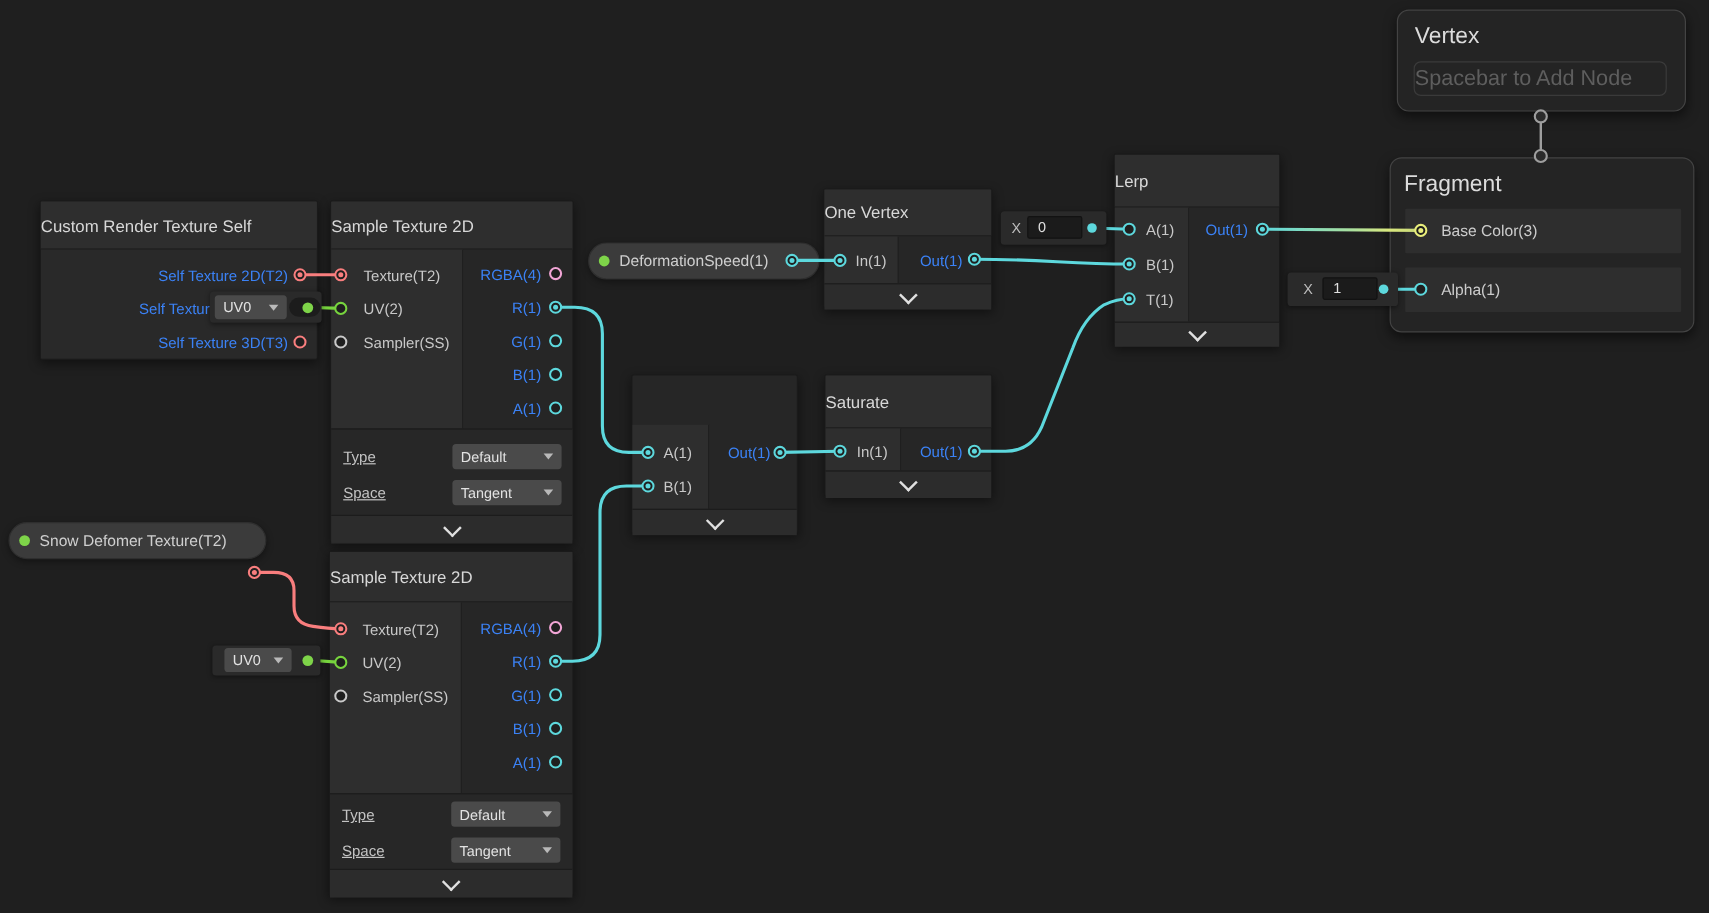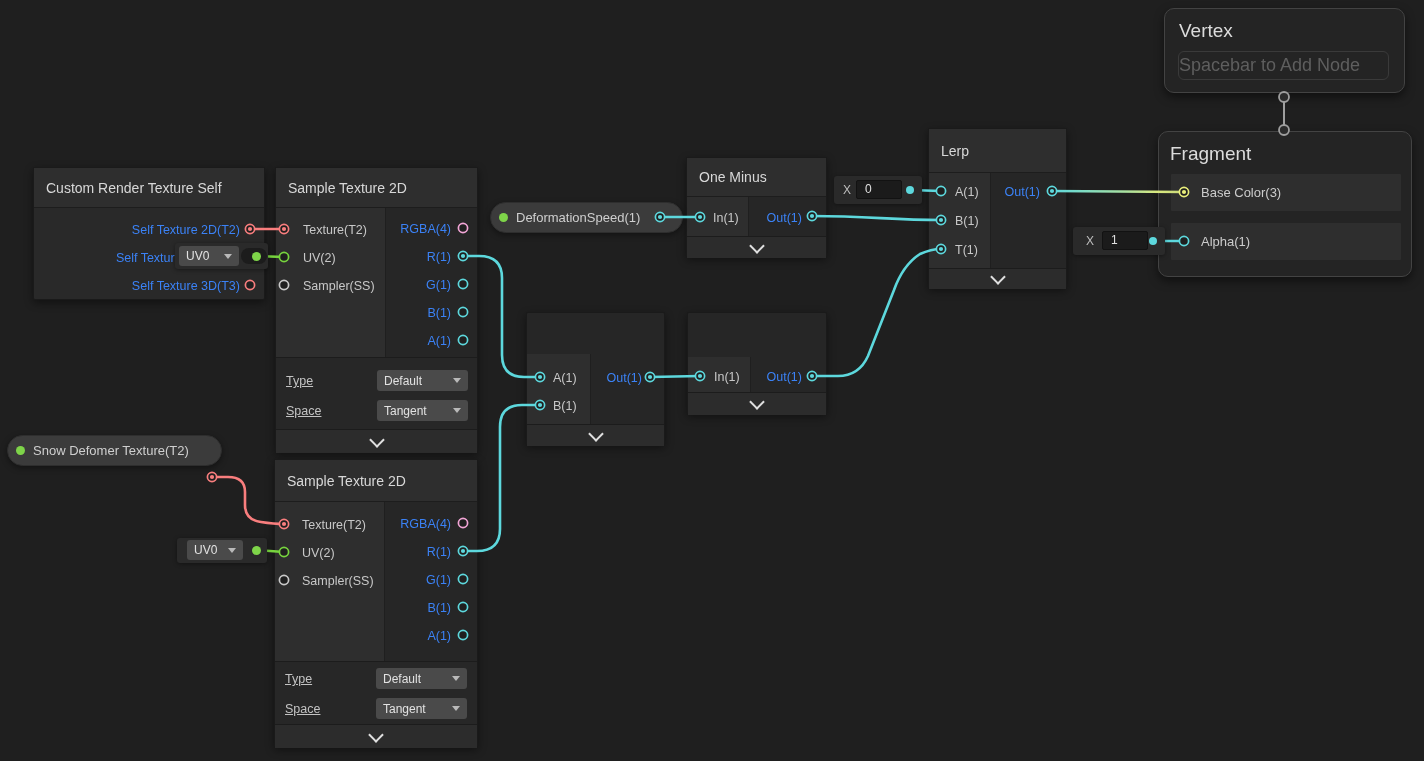--- a/index.html
+++ b/index.html
@@ -2,21 +2,21 @@
 <html><head>
 <meta charset="utf-8">
 <style>
   html,body{margin:0;padding:0;background:#1f1f1f;}
   #canvas{position:relative;width:1424px;height:761px;background:#1f1f1f;overflow:hidden;
           font-family:"Liberation Sans","DejaVu Sans",sans-serif;}
   
   .node{position:absolute;background:#262626;border:1px solid #1a1a1a;border-radius:2px;
         box-shadow:0 3px 9px rgba(0,0,0,.45);box-sizing:border-box;z-index:10;}
   .hdr{position:absolute;left:0;top:0;right:0;background:#2e2e2e;border-bottom:1px solid #1d1d1d;
-       display:flex;align-items:center;padding-left:12px;font-size:14px;color:#d8d8d8;box-sizing:border-box;}
+       display:flex;align-items:center;font-size:14px;color:#d8d8d8;box-sizing:border-box;}
   .incol{position:absolute;left:0;background:#2e2e2e;border-right:1px solid #1f1f1f;box-sizing:border-box;}
   .plab{position:absolute;height:18px;line-height:18px;font-size:12.5px;color:#c8c8c8;white-space:nowrap;}
   .rlab{position:absolute;height:18px;line-height:18px;font-size:12.5px;color:#3b82f6;white-space:nowrap;text-align:right;}
   .settings{position:absolute;left:0;right:0;background:#272727;border-top:1px solid #1c1c1c;}
   .slab{position:absolute;height:18px;line-height:18px;font-size:12.5px;color:#c3c3c3;text-decoration:underline;}
   .chevbar{position:absolute;left:0;right:0;background:#2c2c2c;border-top:1px solid #1c1c1c;}
   .chev{position:absolute;left:50%;top:50%;width:9px;height:9px;
         border-left:2.4px solid #e0e0e0;border-bottom:2.4px solid #e0e0e0;
         transform:translate(-50%,-68%) rotate(-45deg);}
   .dd{position:absolute;background:#4a4a4a;border-radius:3px;display:flex;align-items:center;
@@ -124,31 +124,34 @@
     <span class="plab" style="left:26px;top:56px">A(1)</span>
     <span class="plab" style="left:26px;top:84px">B(1)</span>
     <span class="rlab" style="right:22px;top:56px">Out(1)</span>
     <div class="chevbar" style="top:111px;height:21px">
       <i class="chev"></i>
       </div>
   </div>
 
   <div class="node" style="left:686px;top:157px;width:141px;height:100px">
     <div class="hdr" style="height:39px">
-      <span>One Minus</span>
+      <span>One Vertex</span>
       </div>
     <div class="incol" style="top:39px;height:39px;width:62px"></div>
     <span class="plab" style="left:26px;top:51px">In(1)</span>
     <span class="rlab" style="right:24px;top:51px">Out(1)</span>
     <div class="chevbar" style="top:78px;height:21px">
       <i class="chev"></i>
       </div>
   </div>
 
   <div class="node" style="left:687px;top:312px;width:140px;height:102px">
+    <div class="hdr" style="height:44px">
+      <span>Saturate</span>
+      </div>
     <div class="incol" style="top:44px;height:35px;width:63px"></div>
     <span class="plab" style="left:26px;top:55px">In(1)</span>
     <span class="rlab" style="right:24px;top:55px">Out(1)</span>
     <div class="chevbar" style="top:79px;height:22px">
       <i class="chev"></i>
       </div>
   </div>
 
   <div class="node" style="left:928px;top:128px;width:139px;height:160px">
     <div class="hdr" style="height:44px">

